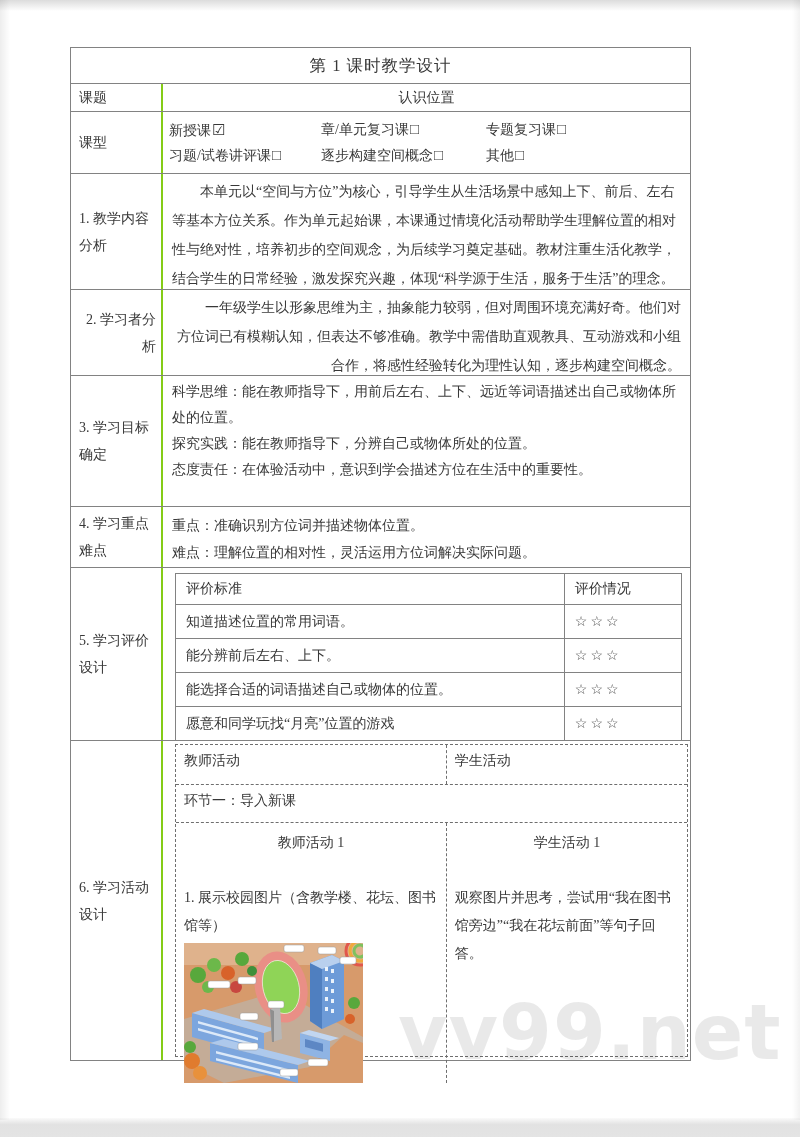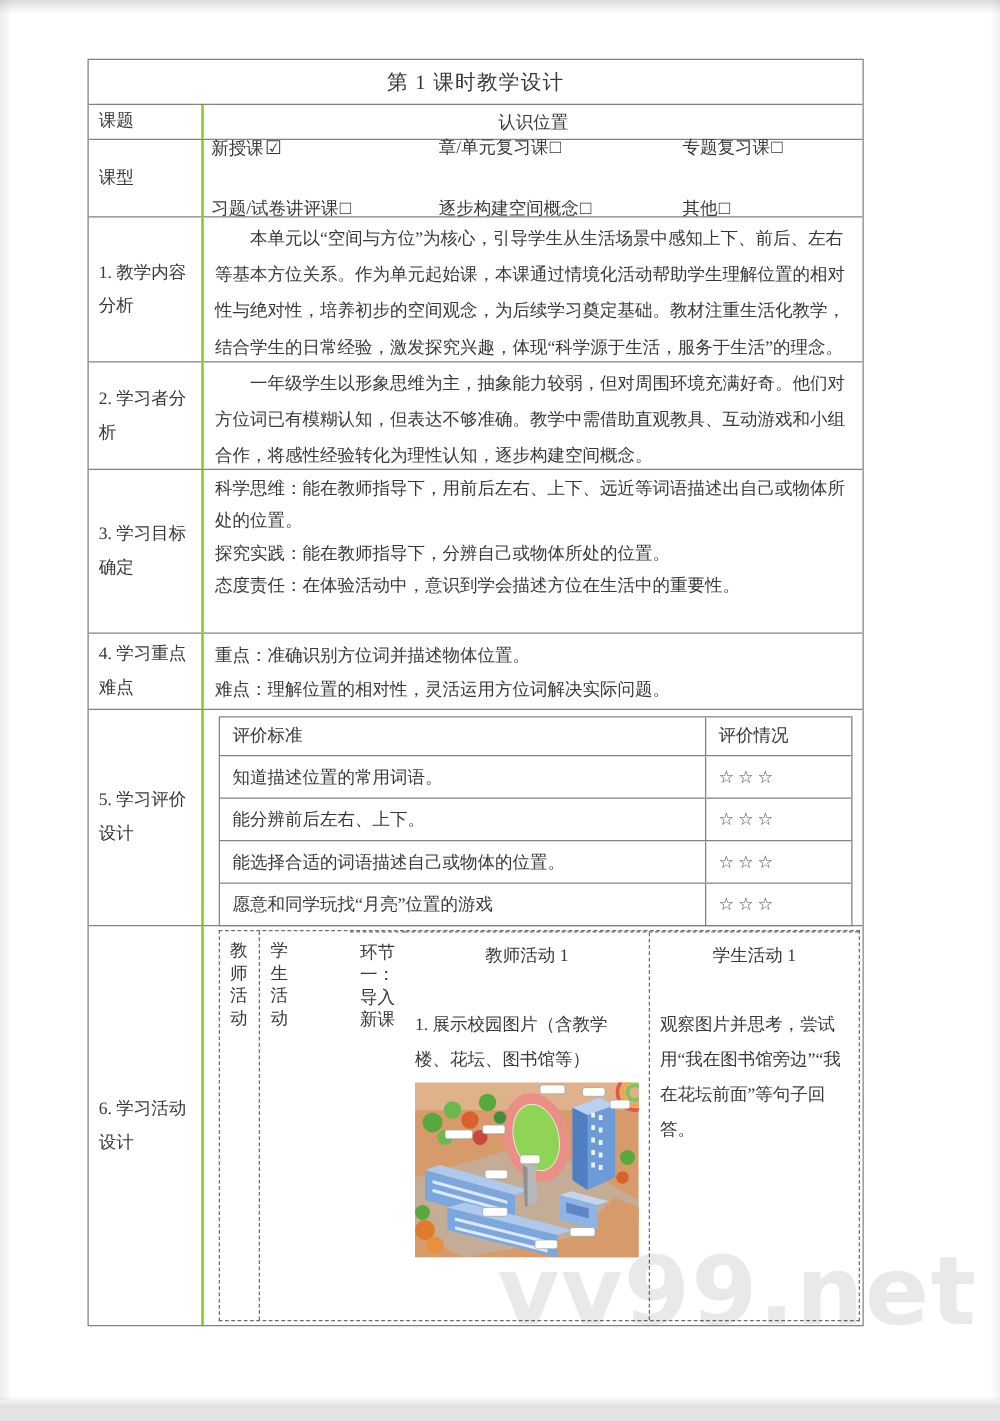--- a/index.html
+++ b/index.html
@@ -48,34 +48,33 @@
     display: flex; align-items: center;
     padding: 0 5px 0 8px;
     line-height: 27px;
   }
   .cell-content { flex: 1 1 auto; min-width: 0; }
   .cc-center { display: flex; align-items: center; justify-content: center; }
 
   .h-topic { height: 28px; }
   .h-type  { height: 62px; }
   .h-s1 { height: 116px; }
-  .h-s2 { height: 86px; }
+  .h-s2 { height: 86px; text-align: right; }
   .h-s3 { height: 131px; }
   .h-s4 { height: 61px; }
   .h-s5 { height: 173px; }
   .h-s6 { height: 320px; }
 
   
   .type-grid {
     display: grid;
     grid-template-columns: 152px 165px 1fr;
     align-content: center;
     row-gap: 7px;
     padding-left: 6px;
-    gap: 30px;
   }
   .type-opt { white-space: nowrap; }
   .opt-mark { font-size: 15px; margin-left: 1px; }
 
   
   .para {
     padding: 3px 9px 0 9px;
     line-height: 29px;
     text-indent: 2em;
     display: block;
@@ -95,28 +94,28 @@
     flex: 0 0 77%; border-right: 1px solid #828282;
     display: flex; align-items: center; padding-left: 10px;
   }
   .eval-c2 { flex: 1; display: flex; align-items: center; padding-left: 10px; }
   .stars { letter-spacing: 3px; color: #4c4c4c; font-size: 14px; }
 
   
   .act-table {
     margin: 3px 2px 0 12px;
     border: 1px dashed #6e6e6e;
-    display: flex; flex-direction: row;
+    display: flex; flex-direction: column;
     height: 313px;
   }
   .act-hrow { display: flex; flex: 0 0 39px; }
   .act-hcell { padding: 7px 8px 0 8px; }
   .act-c1 { flex: 0 0 53%; border-right: 1px dashed #6e6e6e; }
   .act-c2 { flex: 1 1 auto; min-width: 0; }
-  .act-stage { border-top: 1px dashed #6e6e6e; flex: 0 0 38px; padding: 7px 8px 0 8px; margin-left: 43px; }
+  .act-stage { border-top: 1px dashed #6e6e6e; flex: 0 0 38px; padding: 7px 8px 0 8px; }
   .act-body { display: flex; flex: 1 1 auto; border-top: 1px dashed #6e6e6e; }
   .act-body .act-c1, .act-body .act-c2 { padding: 6px 8px 0 8px; line-height: 28px; }
   .act-title-line { display: block; text-align: center; }
   .act-text { display: block; margin-top: 27px; }
 
   .campus { margin-top: 3px; display: block; }
 
   
   .watermark {
     position: absolute; left: 350px; top: 988px;

